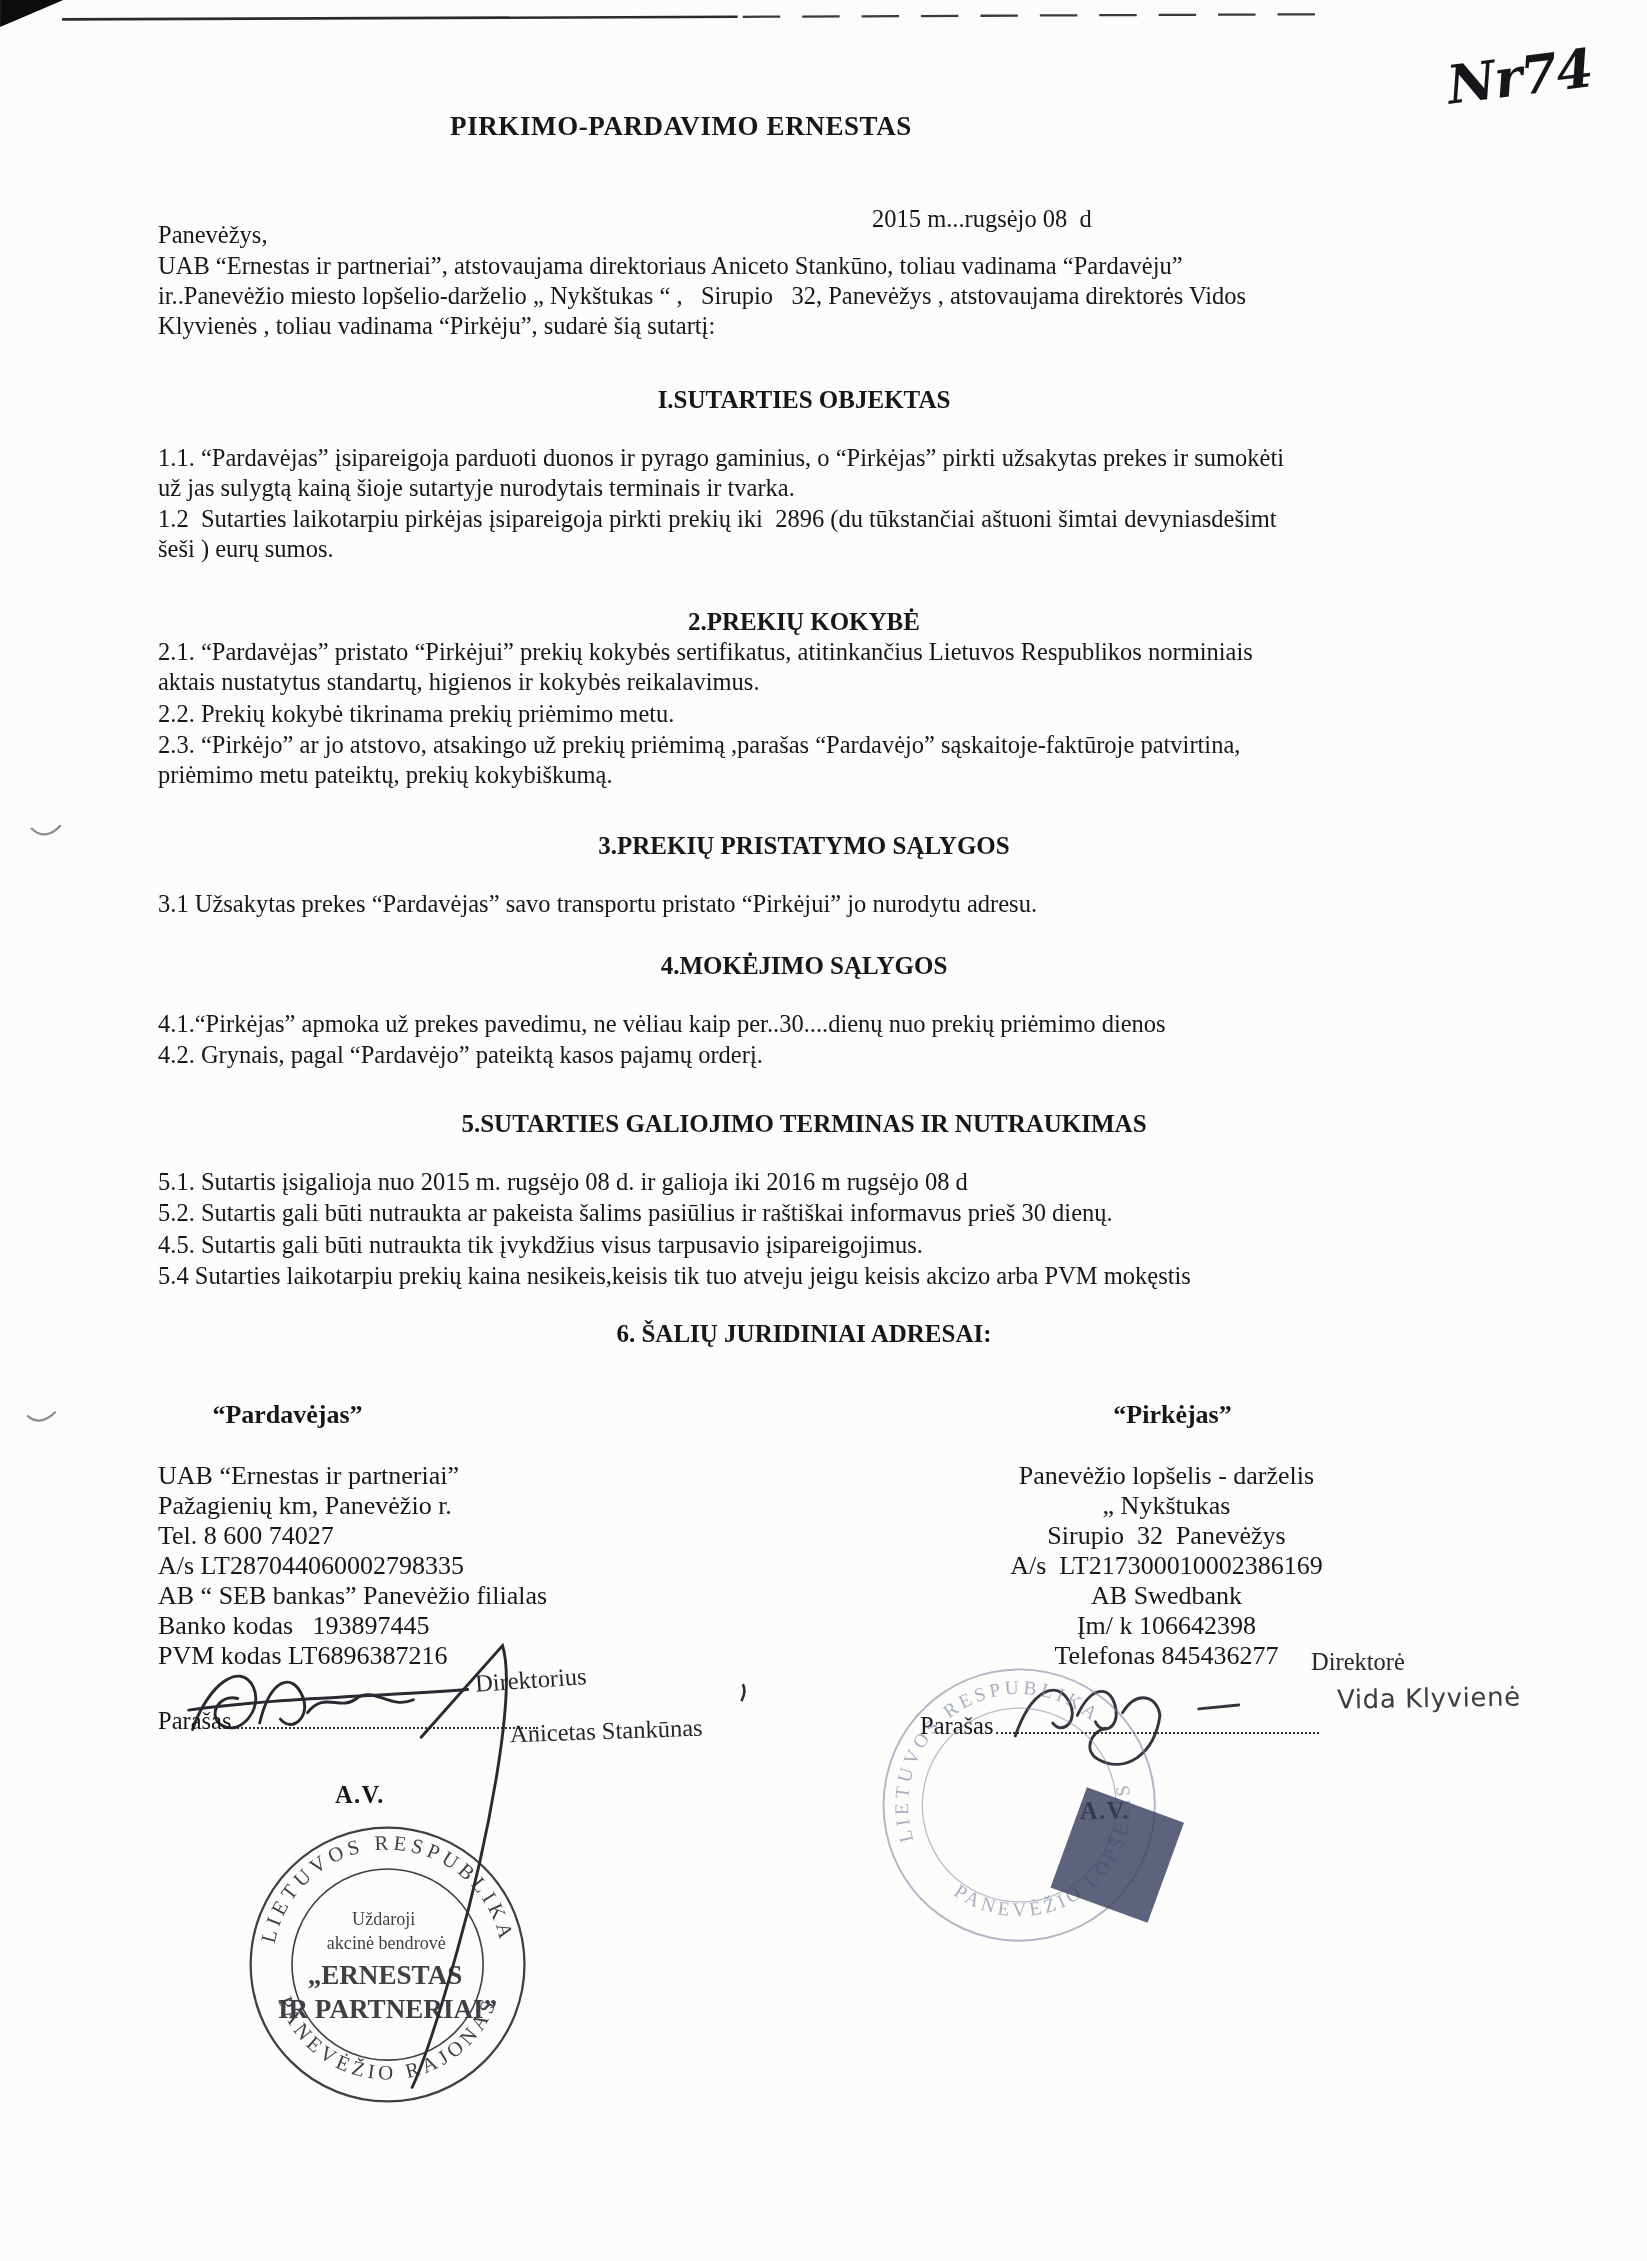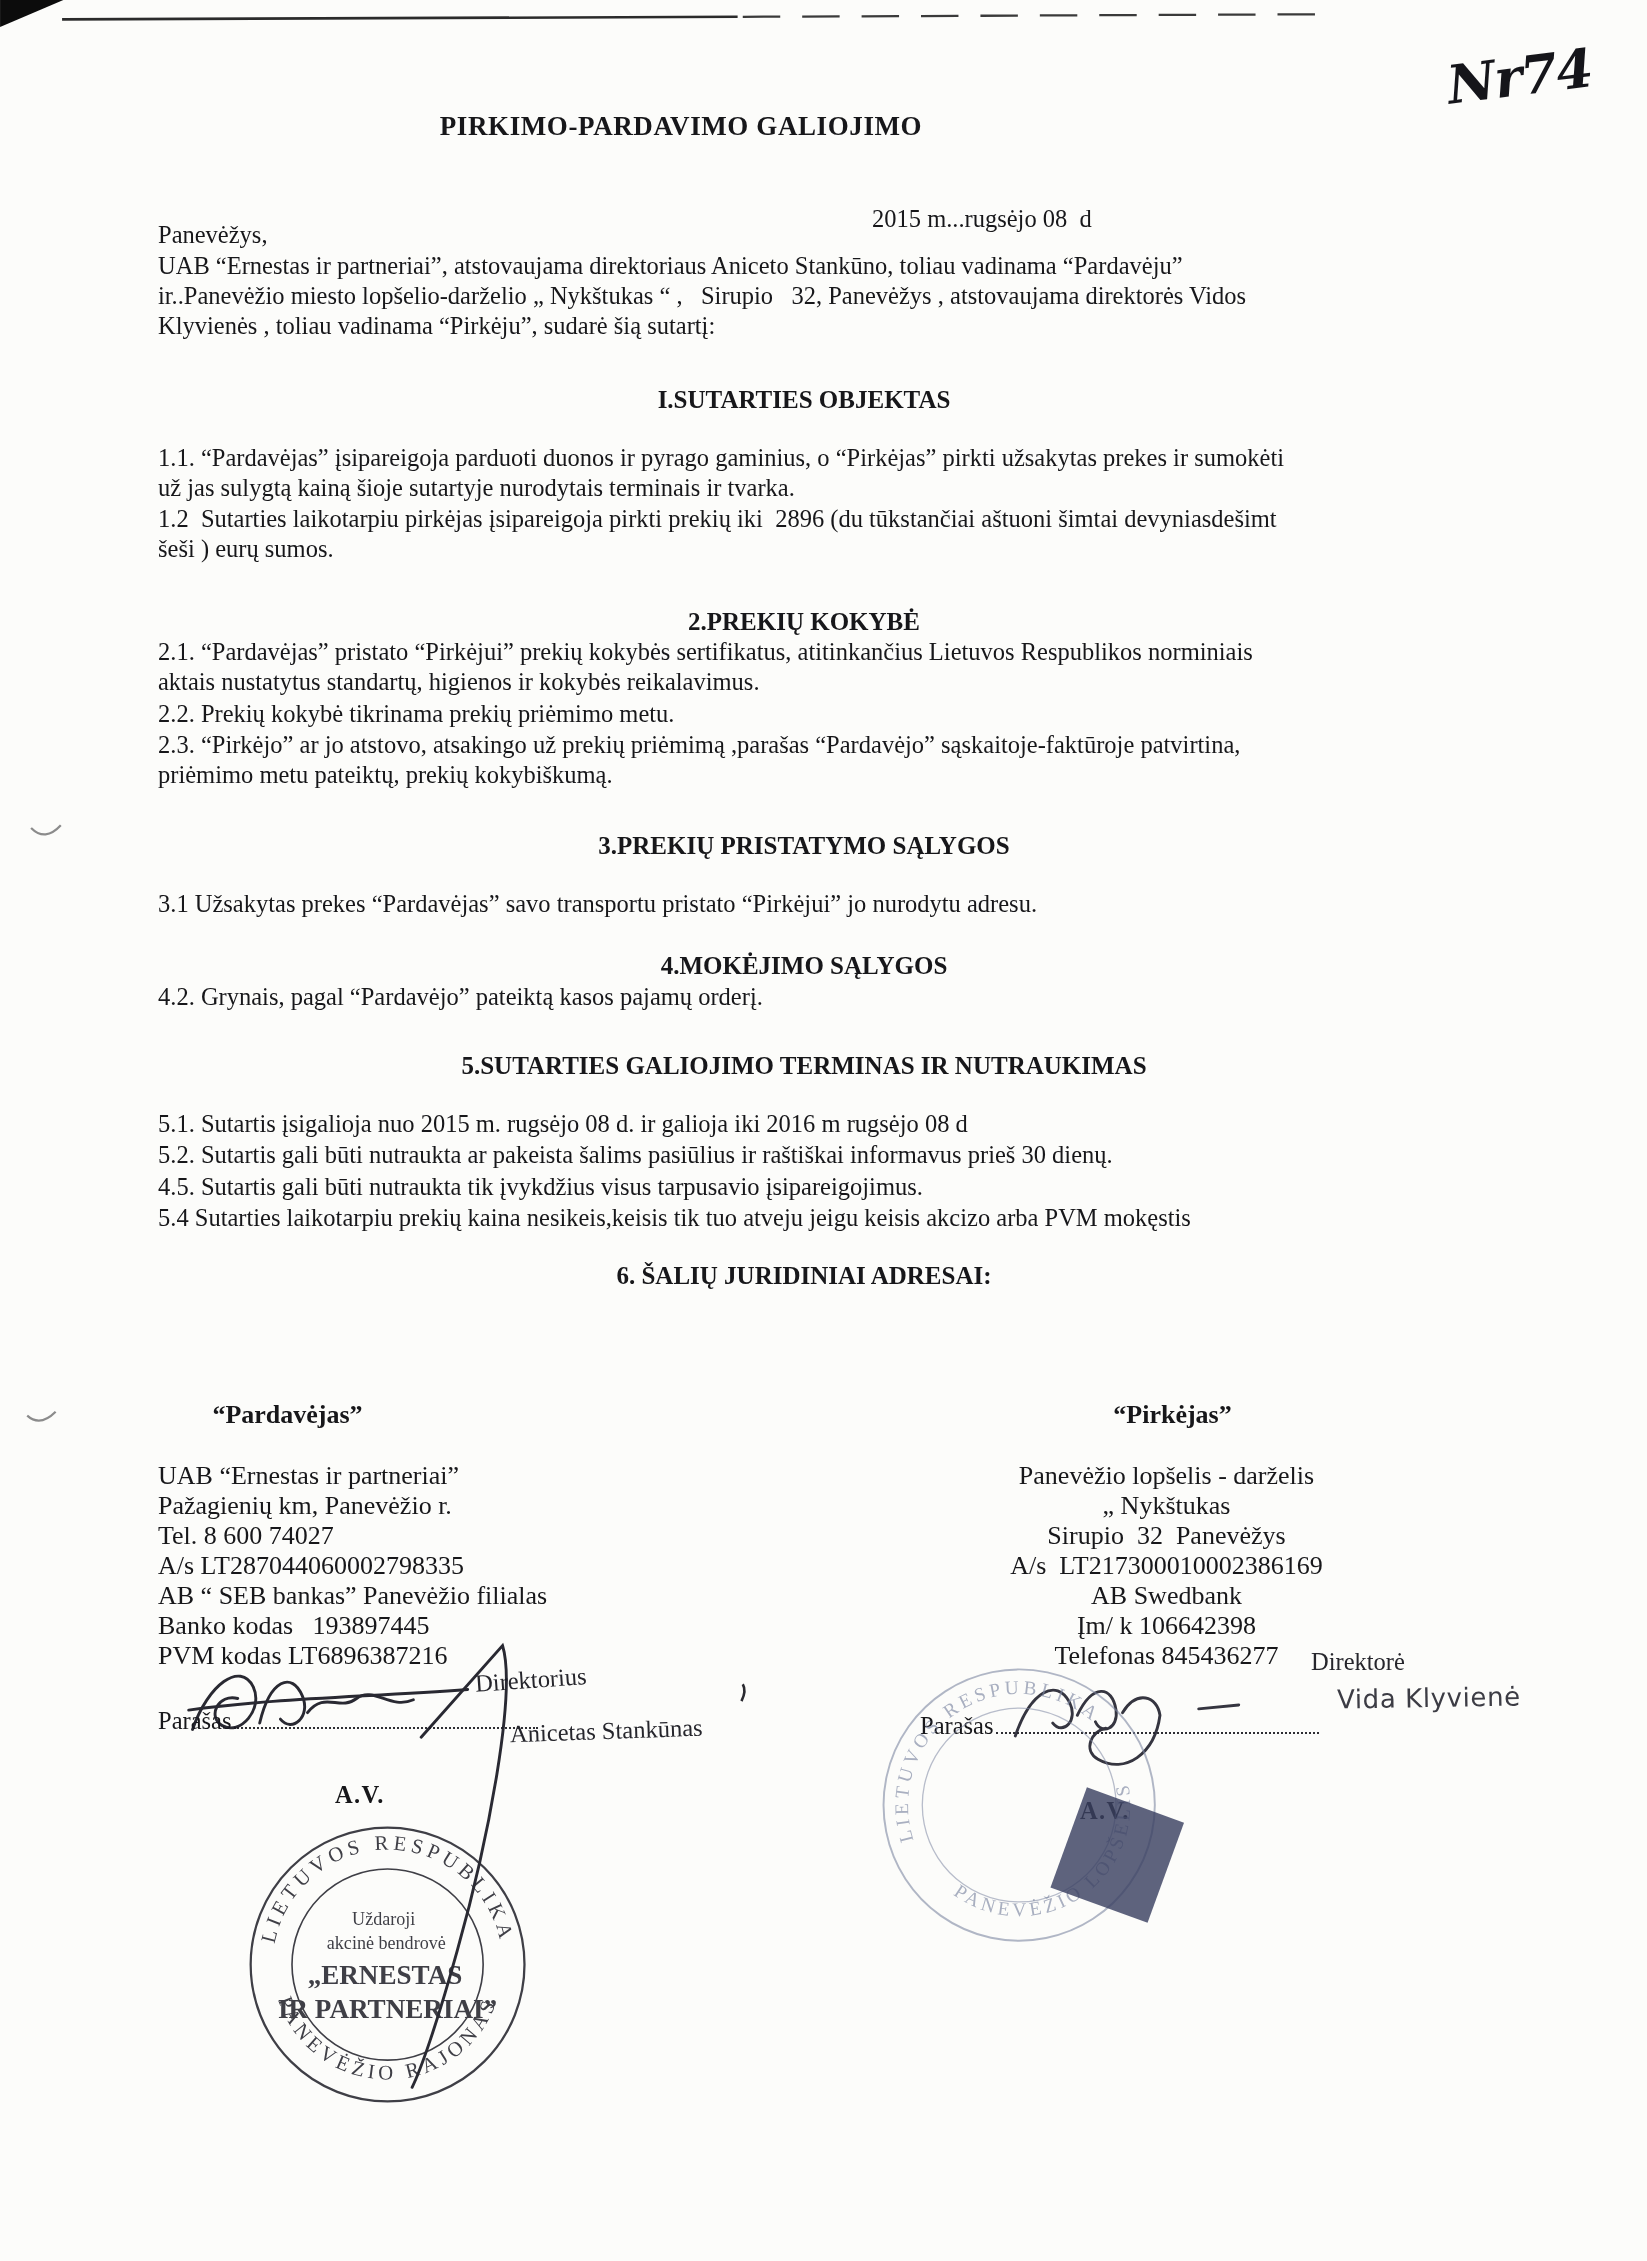--- a/index.html
+++ b/index.html
@@ -50,21 +50,21 @@
   }
   svg.overlay{position:absolute;left:0;top:0;z-index:5;pointer-events:none;}
   .z2{z-index:2;}
 </style>
 </head>
 <body>
 
 <div class="page">
 
   <div class="flow z2">
-    <h1 class="title">PIRKIMO-PARDAVIMO GALIOJIMO</h1>
+    <h1 class="title">PIRKIMO-PARDAVIMO ERNESTAS</h1>
 
     <div class="placedate">
       <span class="place">Panevėžys,</span>
       <span class="date">2015 m...rugsėjo 08  d</span>
     </div>
 
     <p class="par" style="margin-top:17px">UAB “Ernestas ir partneriai”, atstovaujama direktoriaus Aniceto Stankūno, toliau vadinama “Pardavėju”
 ir..Panevėžio miesto lopšelio-darželio „ Nykštukas “ ,   Sirupio   32, Panevėžys , atstovaujama direktorės Vidos
 Klyvienės , toliau vadinama “Pirkėju”, sudarė šią sutartį:</p>
 
@@ -78,20 +78,21 @@
     <p class="par" style="">2.1. “Pardavėjas” pristato “Pirkėjui” prekių kokybės sertifikatus, atitinkančius Lietuvos Respublikos norminiais
 aktais nustatytus standartų, higienos ir kokybės reikalavimus.</p>
     <p class="par" style="margin-top:1.3px">2.2. Prekių kokybė tikrinama prekių priėmimo metu.</p>
     <p class="par" style="margin-top:1.3px">2.3. “Pirkėjo” ar jo atstovo, atsakingo už prekių priėmimą ,parašas “Pardavėjo” sąskaitoje-faktūroje patvirtina,
 priėmimo metu pateiktų, prekių kokybiškumą.</p>
 
     <h2 class="sec" style="margin-top:41px">3.PREKIŲ PRISTATYMO SĄLYGOS</h2>
     <p class="par" style="margin-top:28px">3.1 Užsakytas prekes “Pardavėjas” savo transportu pristato “Pirkėjui” jo nurodytu adresu.</p>
 
     <h2 class="sec" style="margin-top:32px">4.MOKĖJIMO SĄLYGOS</h2>
+    <p class="par" style="margin-top:28px">4.1.“Pirkėjas” apmoka už prekes pavedimu, ne vėliau kaip per..30....dienų nuo prekių priėmimo dienos</p>
     <p class="par" style="margin-top:1.3px">4.2. Grynais, pagal “Pardavėjo” pateiktą kasos pajamų orderį.</p>
 
     <h2 class="sec" style="margin-top:39px">5.SUTARTIES GALIOJIMO TERMINAS IR NUTRAUKIMAS</h2>
     <p class="par" style="margin-top:28px">5.1. Sutartis įsigalioja nuo 2015 m. rugsėjo 08 d. ir galioja iki 2016 m rugsėjo 08 d</p>
     <p class="par" style="margin-top:1.3px">5.2. Sutartis gali būti nutraukta ar pakeista šalims pasiūlius ir raštiškai informavus prieš 30 dienų.</p>
     <p class="par" style="margin-top:1.3px">4.5. Sutartis gali būti nutraukta tik įvykdžius visus tarpusavio įsipareigojimus.</p>
     <p class="par" style="margin-top:1.3px">5.4 Sutarties laikotarpiu prekių kaina nesikeis,keisis tik tuo atveju jeigu keisis akcizo arba PVM mokęstis</p>
 
     <h2 class="sec" style="margin-top:28px">6. ŠALIŲ JURIDINIAI ADRESAI:</h2>
   </div>

